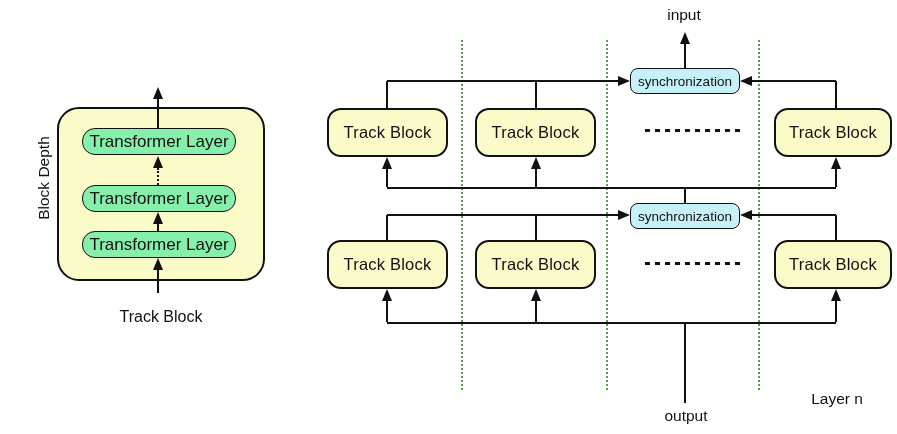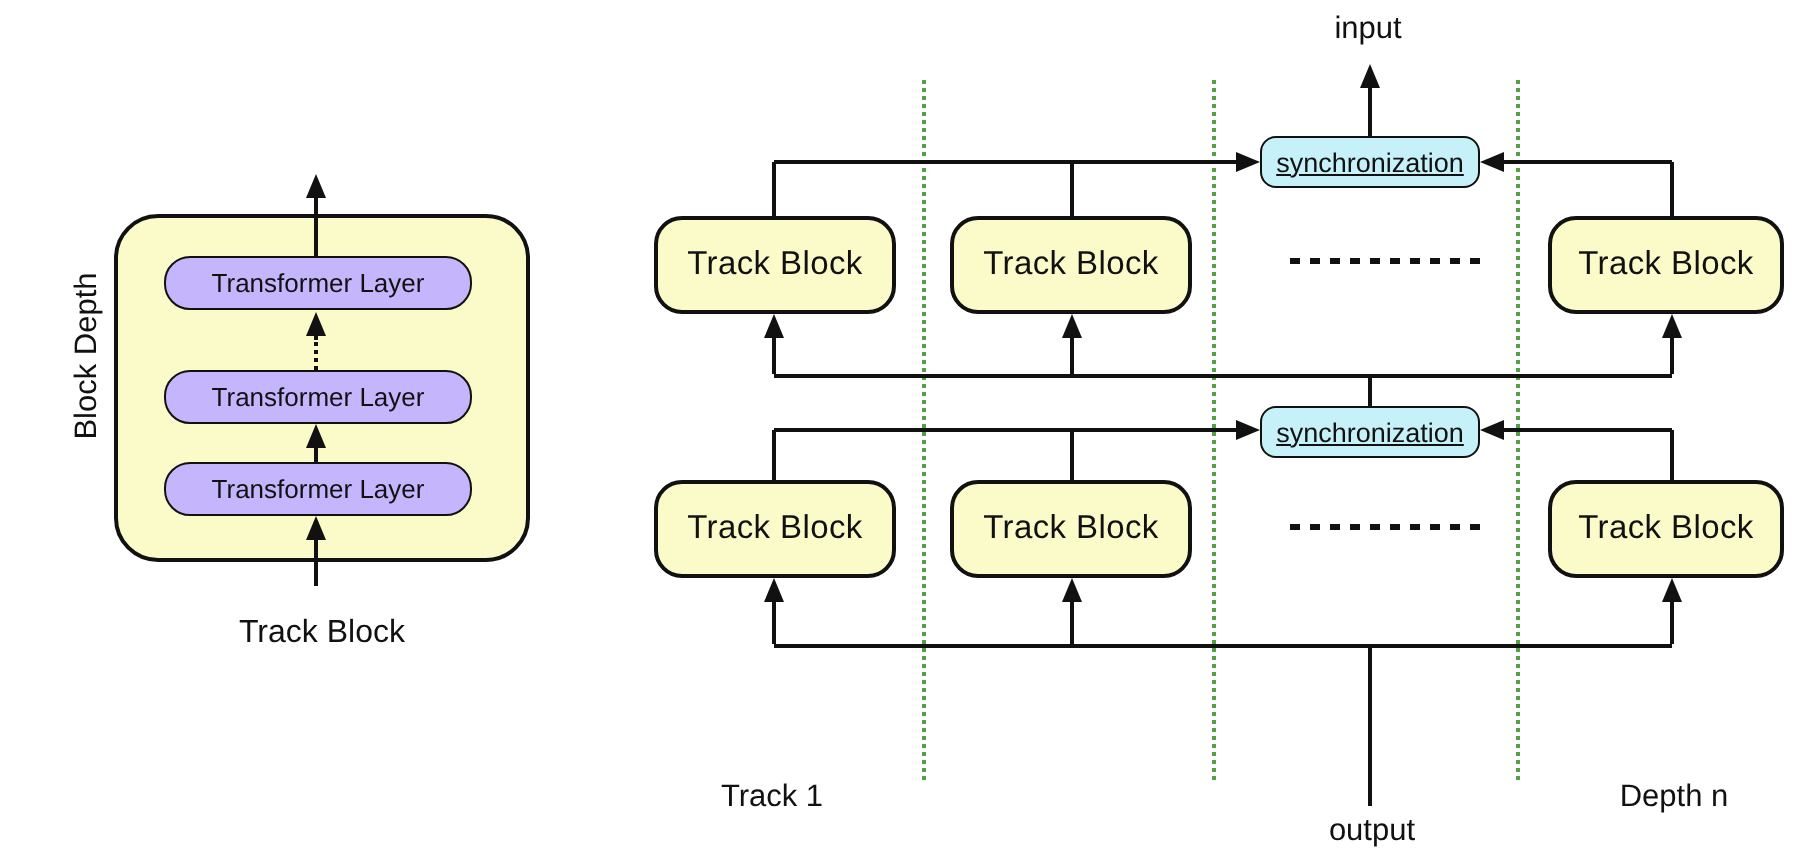--- a/index.html
+++ b/index.html
@@ -27,31 +27,30 @@
     position:absolute; width:121px; height:49px;
     background:var(--yellow); border:2px solid var(--line); border-radius:14px;
     display:flex; align-items:center; justify-content:center;
     font-size:16.5px; letter-spacing:0.2px;
   }
   .sync {
     position:absolute; left:630px; width:110px; height:26px;
     background:var(--cyan); border:1.8px solid var(--line); border-radius:8px;
     display:flex; align-items:center; justify-content:center;
     font-size:13.5px;
-    text-decoration:underline;
   }
   .outer {
     position:absolute; left:57px; top:107px; width:208px; height:174px;
     background:var(--yellow); border:2px solid var(--line); border-radius:22px;
   }
   .tl {
     position:absolute; left:82px; width:154px; height:27px;
-    background:#c4b5fd; border:1.8px solid var(--line); border-radius:13px;
+    background:#86efac; border:1.8px solid var(--line); border-radius:13px;
     display:flex; align-items:center; justify-content:center;
-    font-size:13px;
+    font-size:17px;
   }
   .lbl { position:absolute; font-size:15.5px; text-align:center; }
   .ellipsis {
     position:absolute; left:645px; width:97px; height:3px;
     background:repeating-linear-gradient(90deg, var(--line) 0 5px, transparent 5px 10px);
   }
   .rot {
     position:absolute; left:-25px; top:168px; width:140px; height:20px;
     text-align:center; font-size:15.5px;
     transform:rotate(-90deg);
@@ -138,16 +137,15 @@
   <div class="block" style="left:475px; top:108px;">Track Block</div>
   <div class="block" style="left:774px; top:108px; width:118px;">Track Block</div>
 
   <div class="block" style="left:327px; top:240px;">Track Block</div>
   <div class="block" style="left:475px; top:240px;">Track Block</div>
   <div class="block" style="left:774px; top:240px; width:118px;">Track Block</div>
 
   <div class="ellipsis" style="top:129px;"></div>
   <div class="ellipsis" style="top:262px;"></div>
 
-  <div class="lbl" style="left:336px; top:390px; width:100px;">Track 1</div>
-  <div class="lbl" style="left:787px; top:390px; width:100px;">Depth n</div>
+  <div class="lbl" style="left:787px; top:390px; width:100px;">Layer n</div>
 
 </div>
 
 </body></html>

